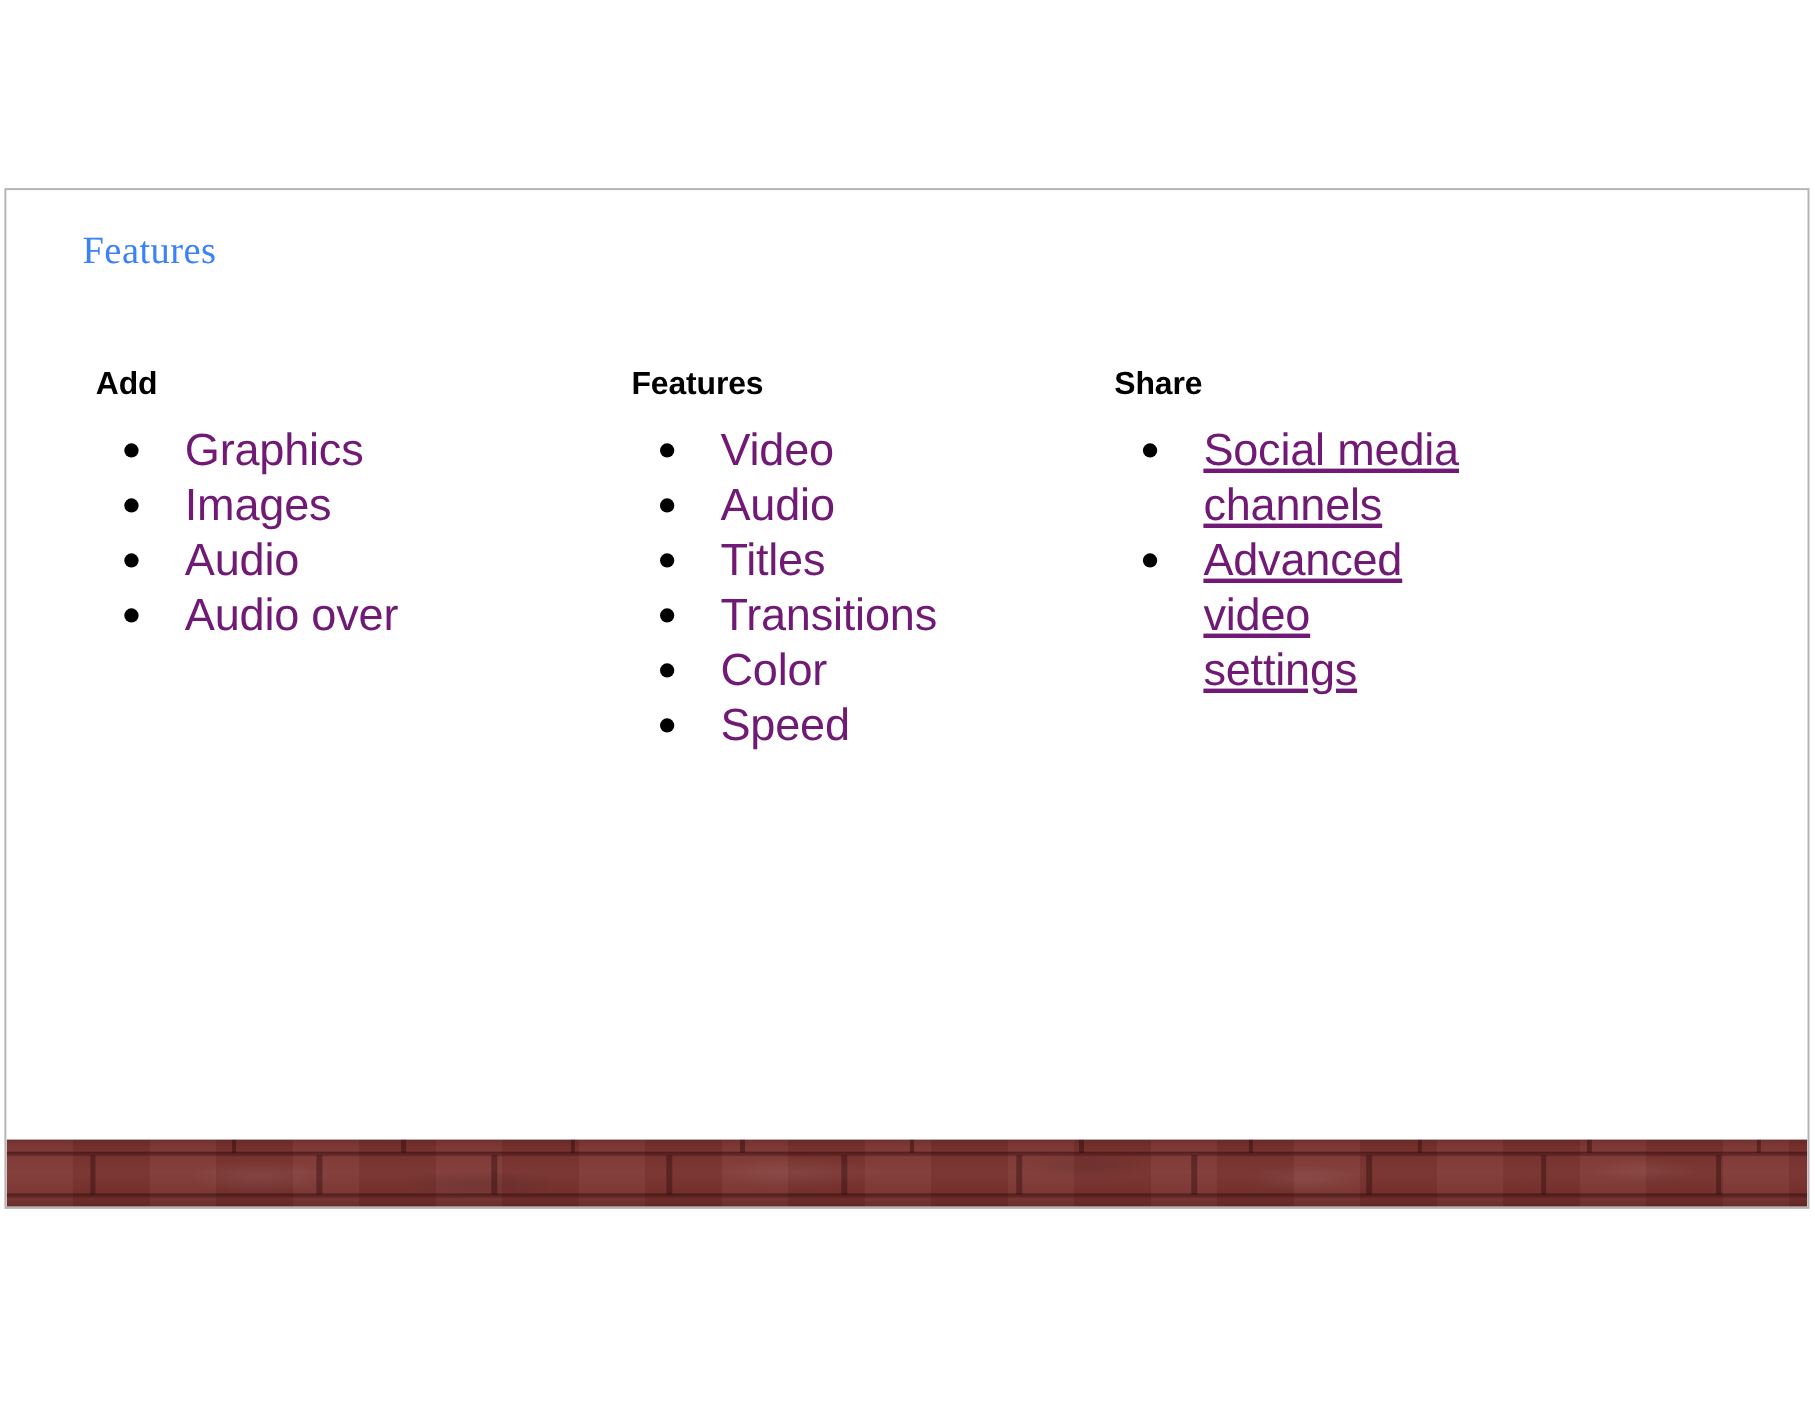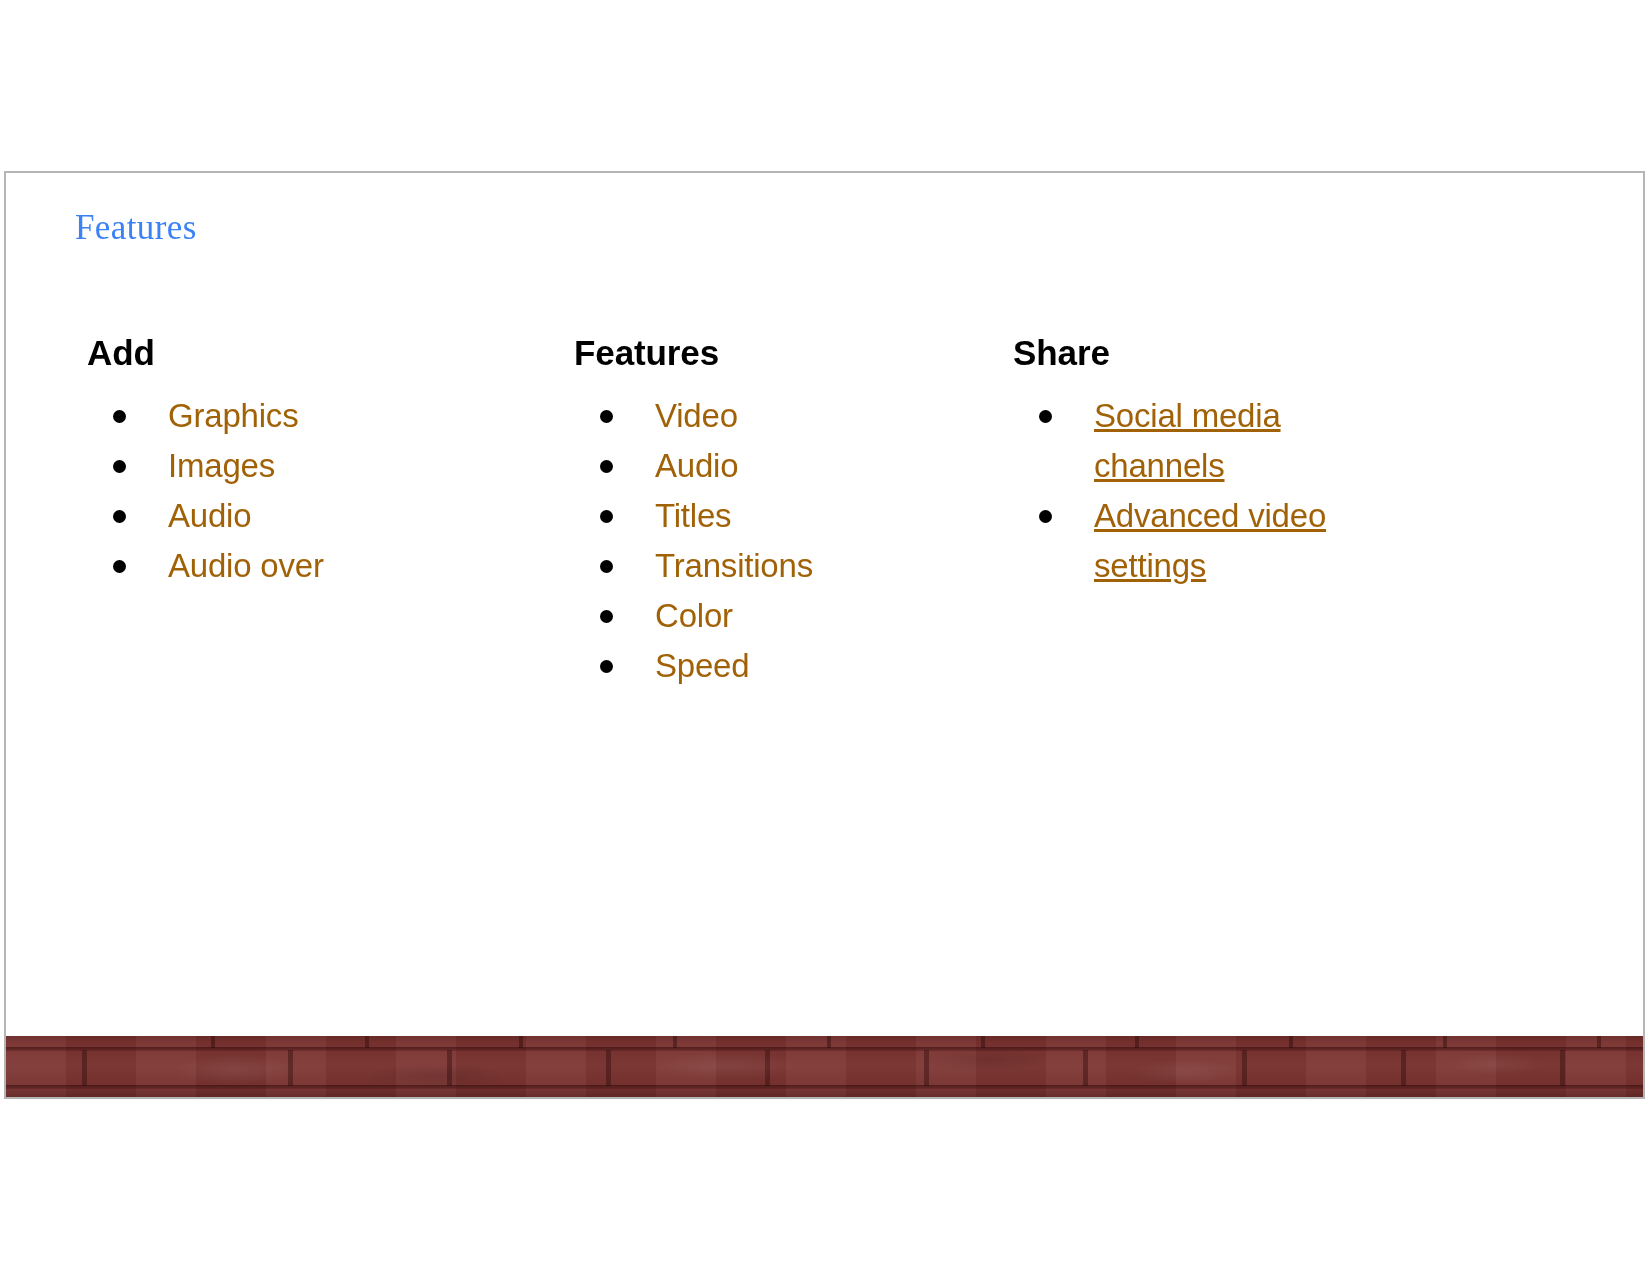--- a/index.html
+++ b/index.html
@@ -61,41 +61,41 @@
   .column {
     position: absolute;
     top: 0;
   }
   .column.col-0 { left: 81px;   width: 420px; }
   .column.col-1 { left: 568px;  width: 420px; }
   .column.col-2 { left: 1007px; width: 360px; }
 
   .col-heading {
     font-family: "Liberation Sans", sans-serif;
-    font-size: 35px;
+    font-size: 29px;
     font-weight: bold;
     color: #000000;
     line-height: 1.15;
     margin: 0 0 18px 0;
     letter-spacing: -0.1px;
   }
 
   .bullet-list {
     list-style: none;
     margin: 0;
     padding: 0;
   }
 
   .bullet-item {
     position: relative;
     padding-left: 81px;
     font-family: "Liberation Sans", sans-serif;
-    font-size: 33px;
+    font-size: 41px;
     font-weight: 400;
-    color: #a16207;
+    color: #701a75;
     line-height: 50px;
     letter-spacing: -0.2px;
   }
 
   .bullet-item .dot {
     position: absolute;
     left: 26px;
     top: 19px;
     width: 13px;
     height: 13px;

